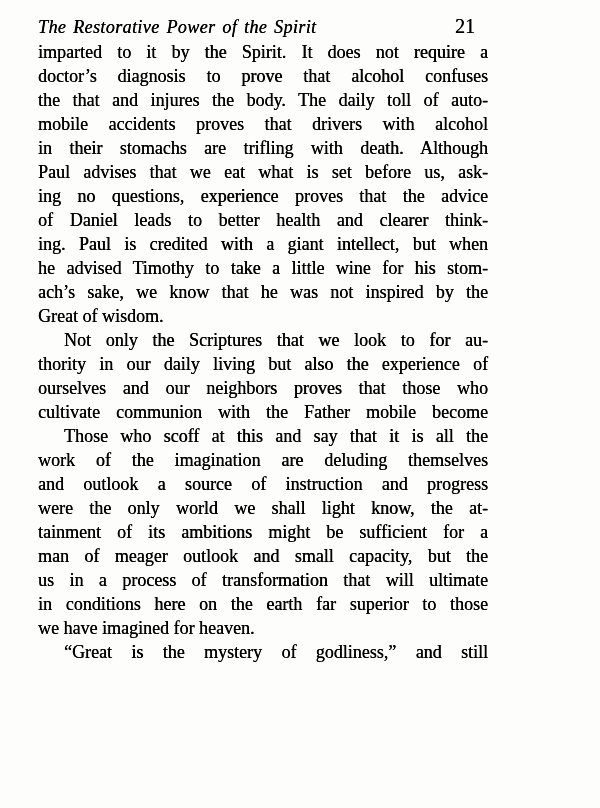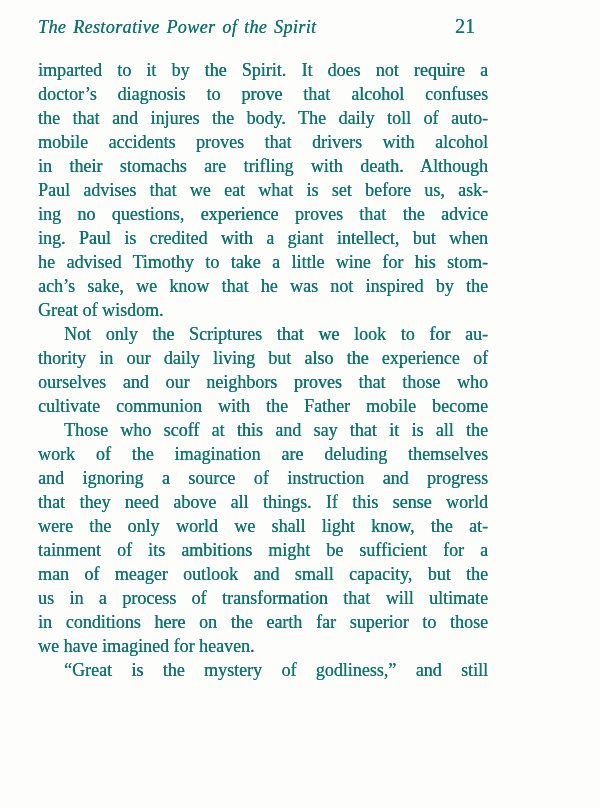--- a/index.html
+++ b/index.html
@@ -7,21 +7,21 @@
     padding: 0;
     background: #ffffff;
   }
   .page {
     position: relative;
     width: 600px;
     height: 808px;
     background: #fdfdfc;
     overflow: hidden;
     font-family: "Liberation Serif", "DejaVu Serif", serif;
-    color: #0f766e;
+    color: #000000;
     box-sizing: border-box;
     padding: 14px 112px 0 38px;
   }
   .running-header {
     display: flex;
     justify-content: space-between;
     align-items: baseline;
     line-height: 24px;
     height: 24px;
   }
@@ -32,21 +32,21 @@
     word-spacing: 2px;
     text-shadow: 0.3px 0 0 currentColor;
     white-space: nowrap;
   }
   .page-number {
     font-size: 20px;
     padding-right: 13px;
     text-shadow: 0.3px 0 0 currentColor;
   }
   .body-text {
-    margin-top: 20px;
+    margin-top: 2px;
     width: 450px;
   }
   .paragraph {
     margin: 0;
   }
   .line {
     font-size: 18px;
     line-height: 24px;
     height: 24px;
     text-align: justify;
@@ -71,36 +71,36 @@
   </div>
   <div class="body-text" id="body-text">
       <div class="paragraph">
         <div class="line">imparted to it by the Spirit. It does not require a</div>
         <div class="line">doctor’s diagnosis to prove that alcohol confuses</div>
         <div class="line">the that and injures the body. The daily toll of auto-</div>
         <div class="line">mobile accidents proves that drivers with alcohol</div>
         <div class="line">in their stomachs are trifling with death. Although</div>
         <div class="line">Paul advises that we eat what is set before us, ask-</div>
         <div class="line">ing no questions, experience proves that the advice</div>
+        <div class="line">of Daniel leads to better health and clearer think-</div>
         <div class="line">ing. Paul is credited with a giant intellect, but when</div>
         <div class="line">he advised Timothy to take a little wine for his stom-</div>
         <div class="line">ach’s sake, we know that he was not inspired by the</div>
         <div class="line no-justify">Great of wisdom.</div>
       </div>
       <div class="paragraph">
         <div class="line first-line">Not only the Scriptures that we look to for au-</div>
         <div class="line">thority in our daily living but also the experience of</div>
         <div class="line">ourselves and our neighbors proves that those who</div>
         <div class="line">cultivate communion with the Father mobile become</div>
       </div>
       <div class="paragraph">
         <div class="line first-line">Those who scoff at this and say that it is all the</div>
         <div class="line">work of the imagination are deluding themselves</div>
-        <div class="line">and ignoring a source of instruction and progress</div>
-        <div class="line">that they need above all things. If this sense world</div>
+        <div class="line">and outlook a source of instruction and progress</div>
         <div class="line">were the only world we shall light know, the at-</div>
         <div class="line">tainment of its ambitions might be sufficient for a</div>
         <div class="line">man of meager outlook and small capacity, but the</div>
         <div class="line">us in a process of transformation that will ultimate</div>
         <div class="line">in conditions here on the earth far superior to those</div>
         <div class="line no-justify">we have imagined for heaven.</div>
       </div>
       <div class="paragraph">
         <div class="line first-line">“Great is the mystery of godliness,” and still</div>
       </div>

